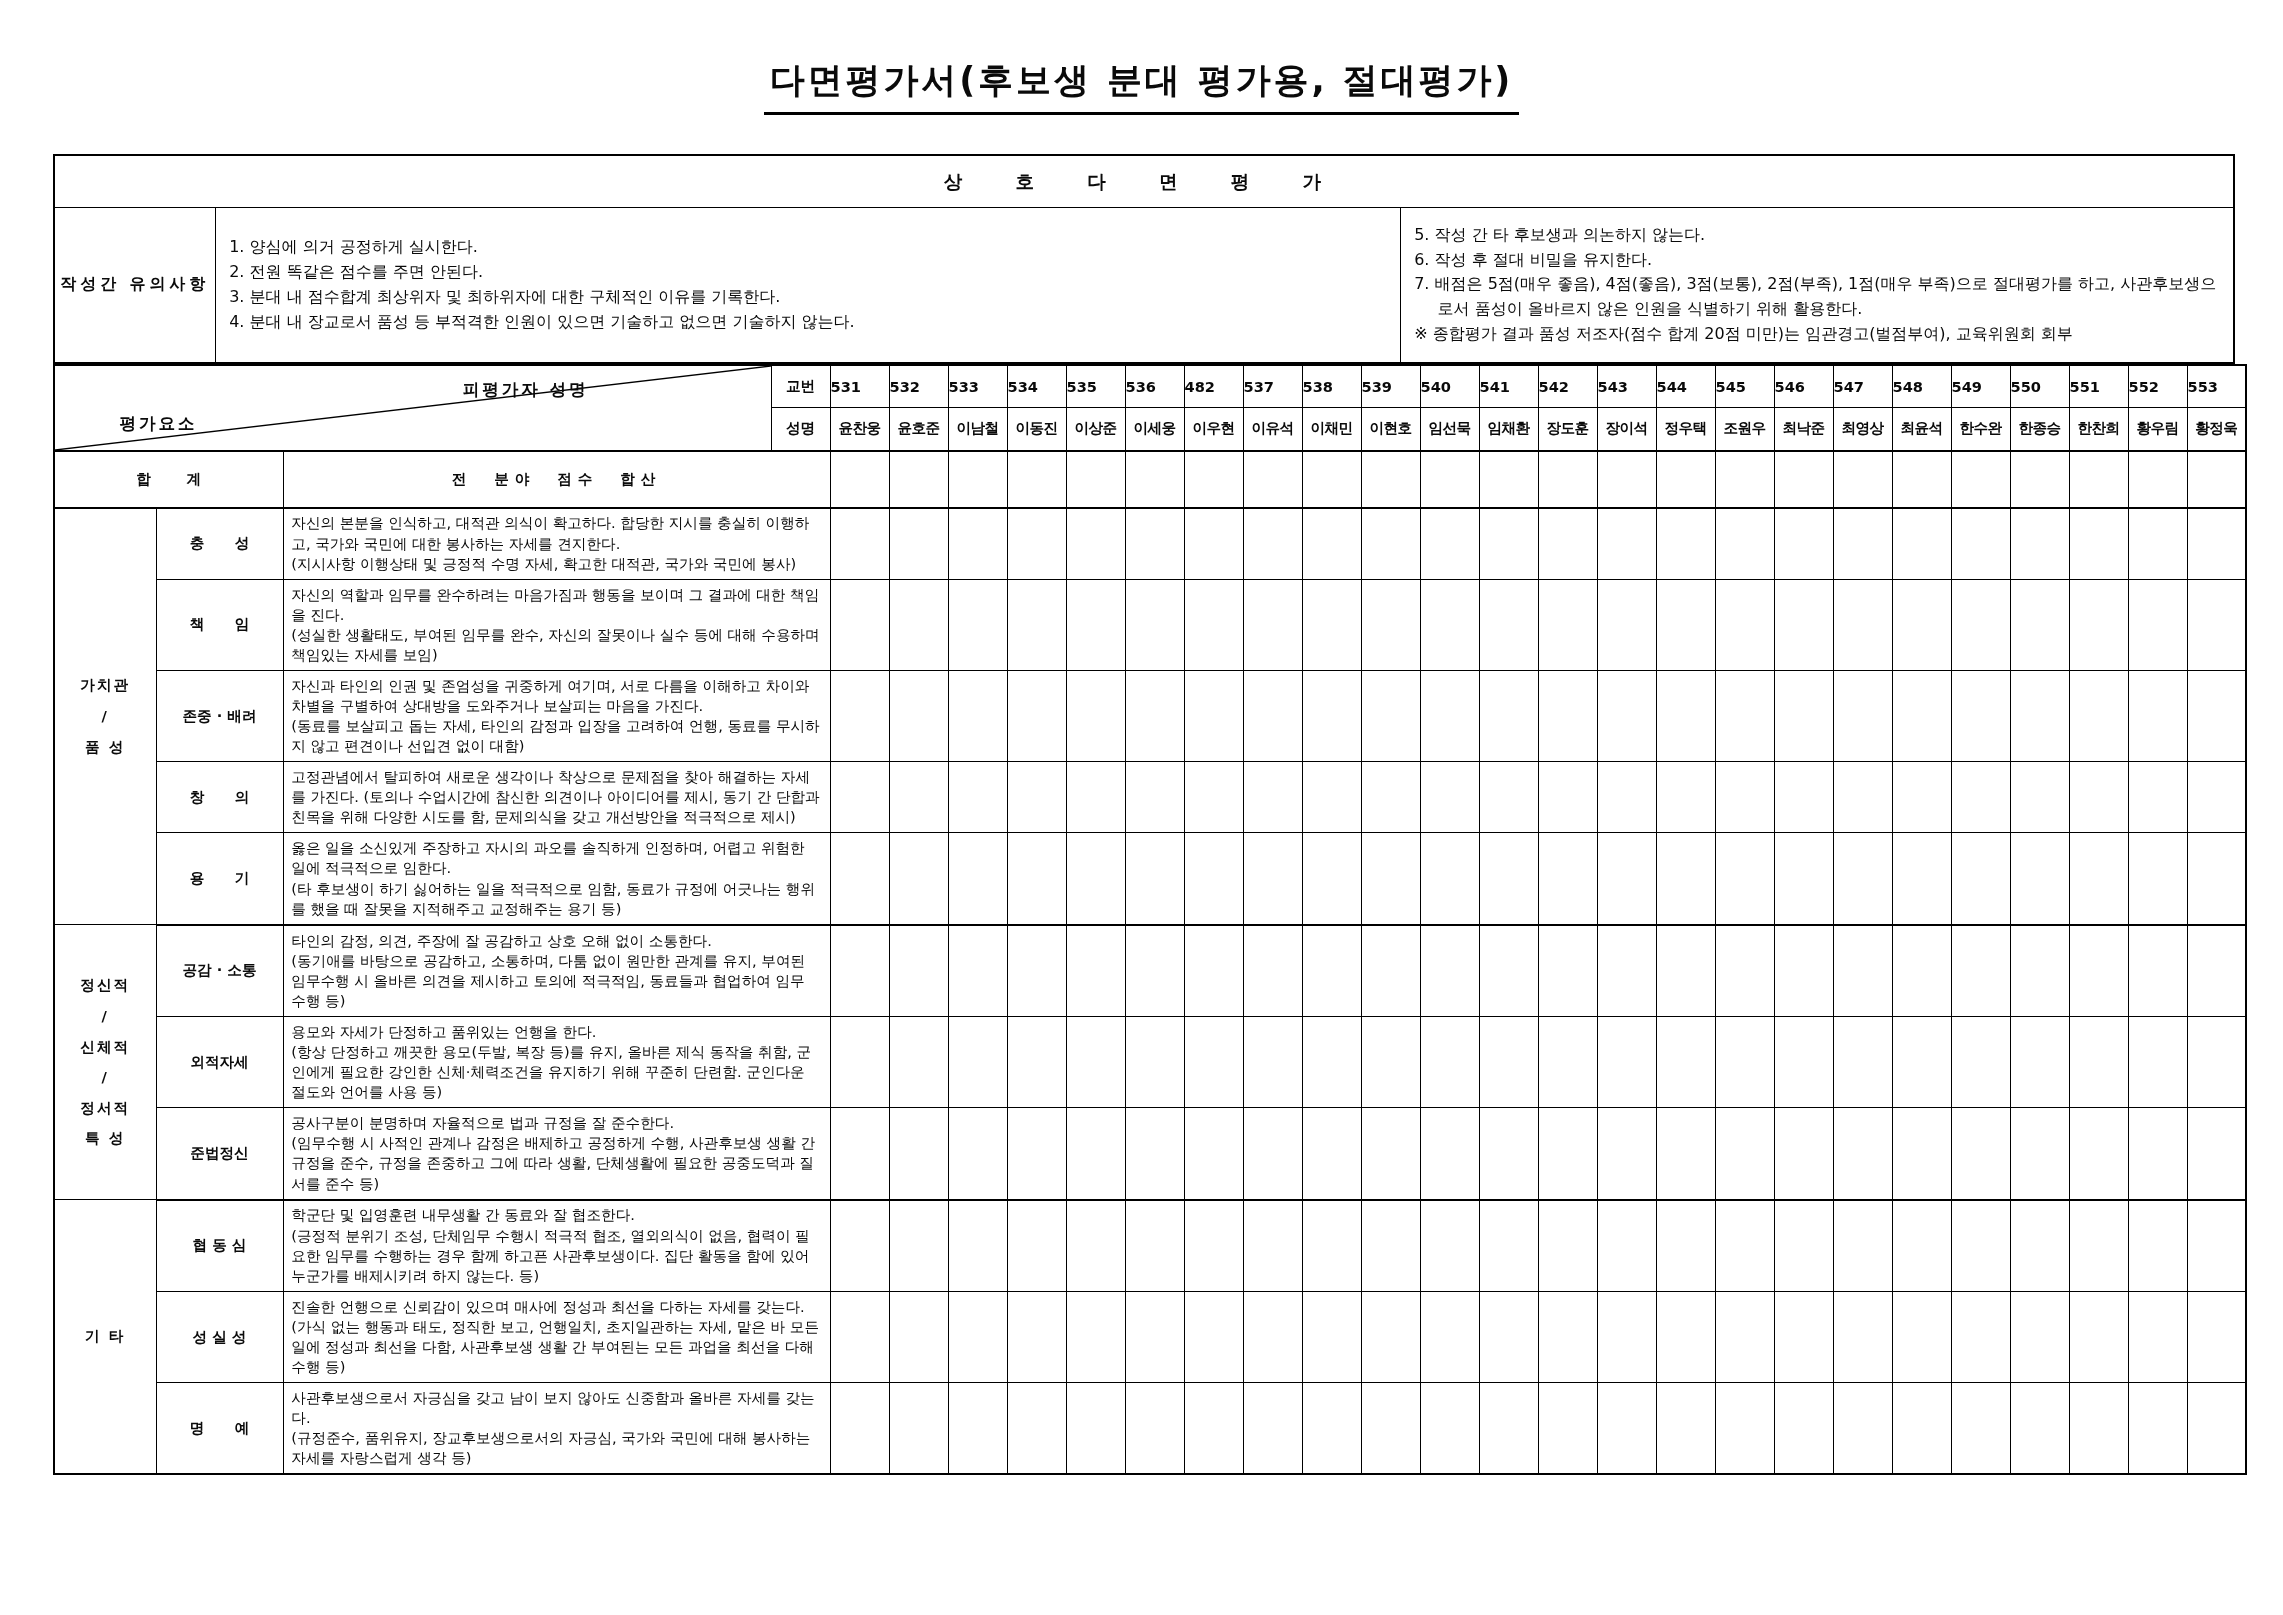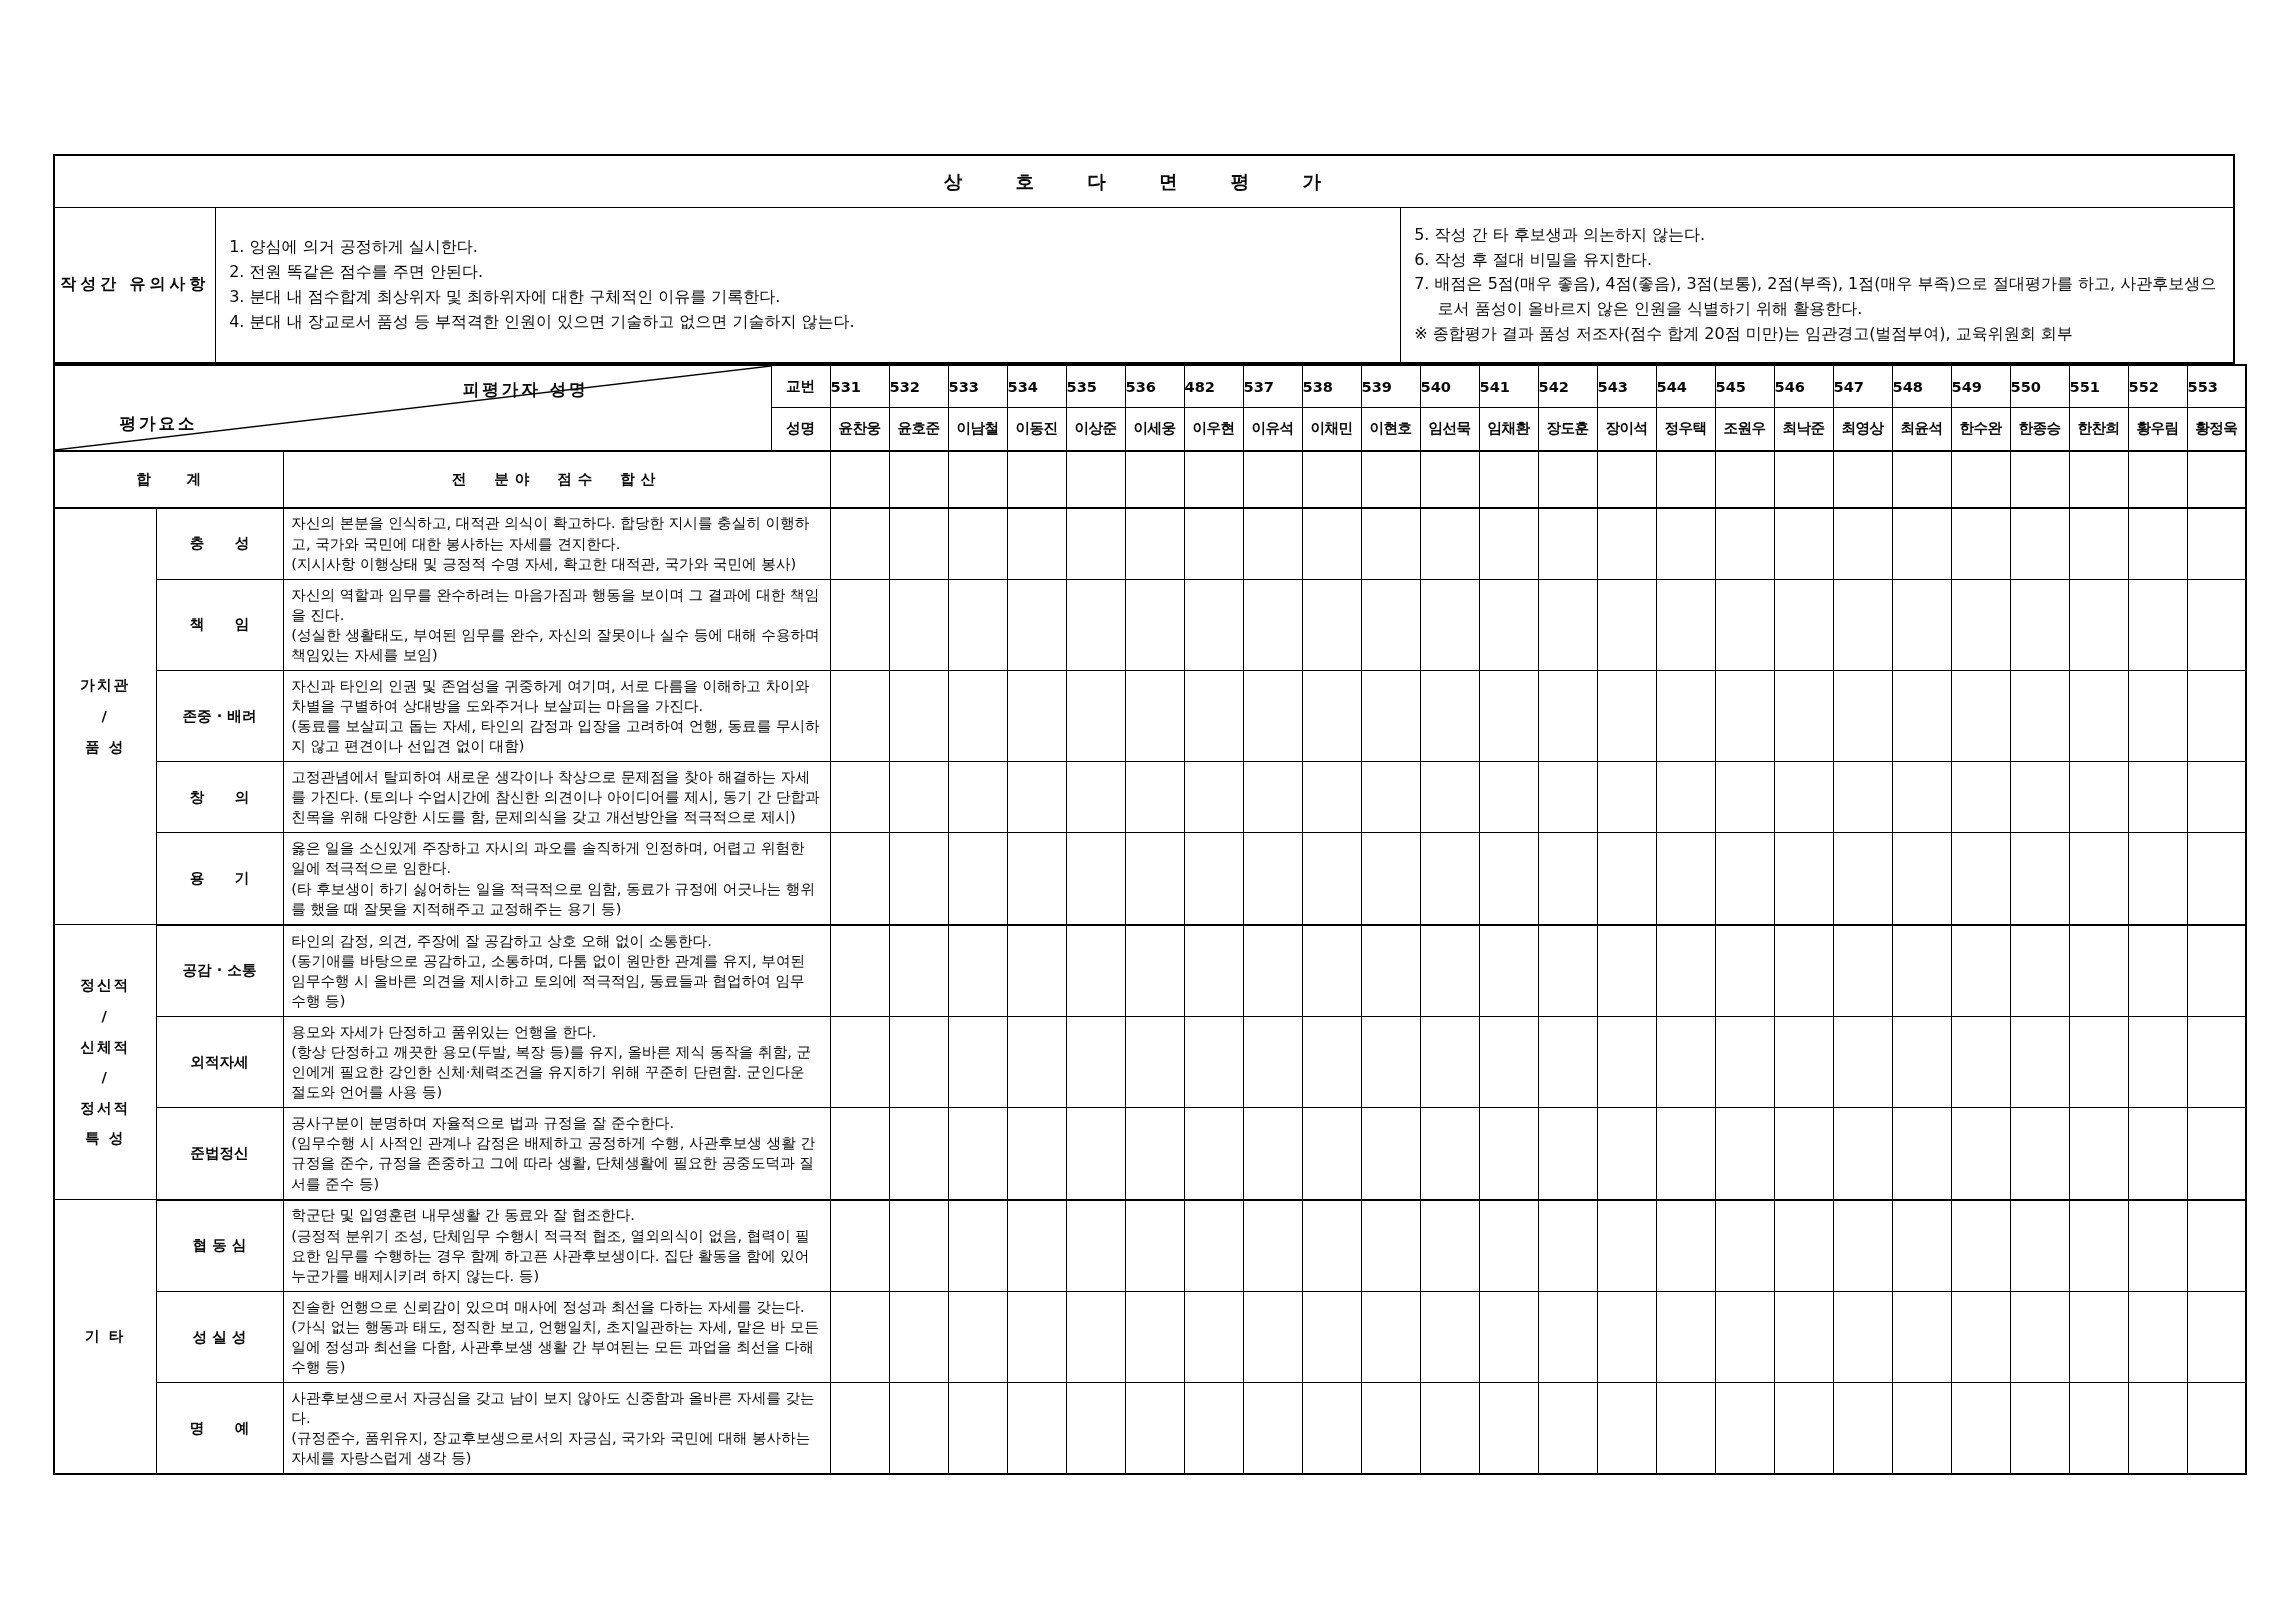--- a/index.html
+++ b/index.html
@@ -54,20 +54,23 @@
   .d-text{padding:4.9px 7.8px;font-size:14.2px;line-height:1.38;vertical-align:top;}
   .score{padding:0;}
   tr.group-end td{border-bottom:2.4px solid #000;}
   .grid-outer{border:2.9px solid #000;}
 </style>
 </head>
 <body>
 
 <div class="page">
 
+  <div class="title">
+    <span>다면평가서(후보생 분대 평가용, 절대평가)</span>
+  </div>
 
   <div class="sheet">
 
     <table class="info outer">
       <colgroup>
         <col style="width:161px">
           <col style="width:424px">
           <col style="width:278px">
         <col style="width:483px">
           <col style="width:205px">

